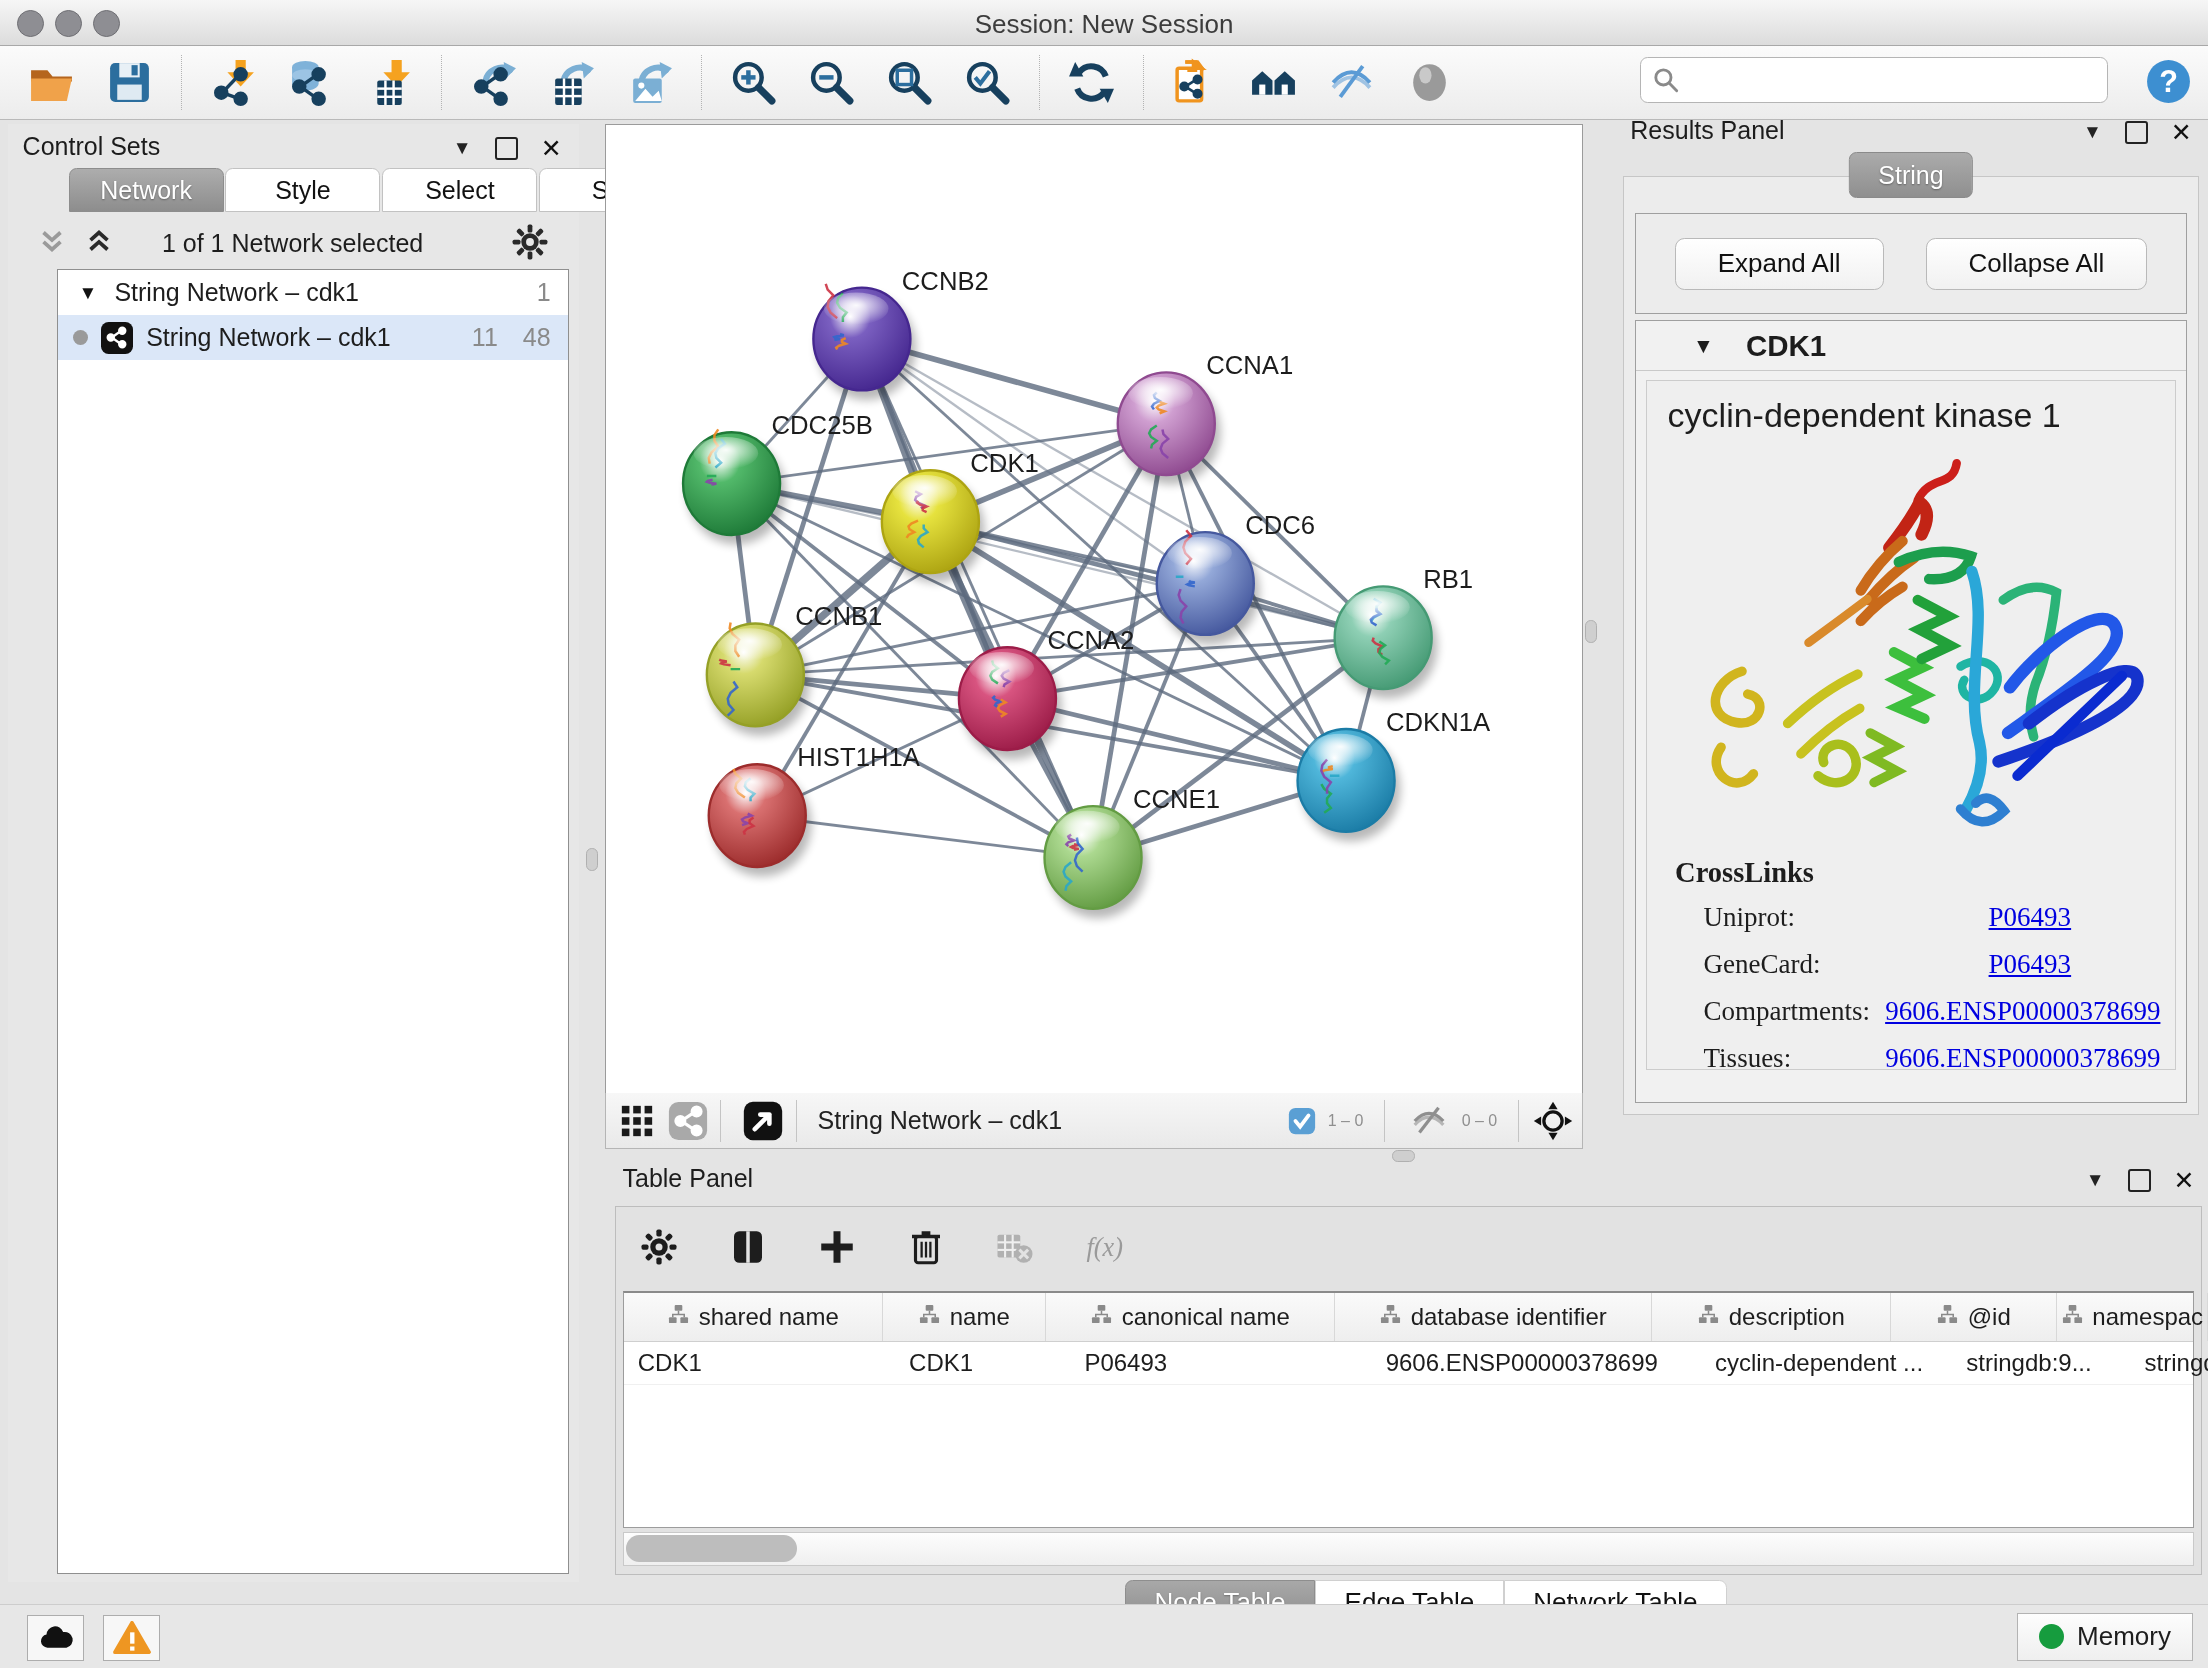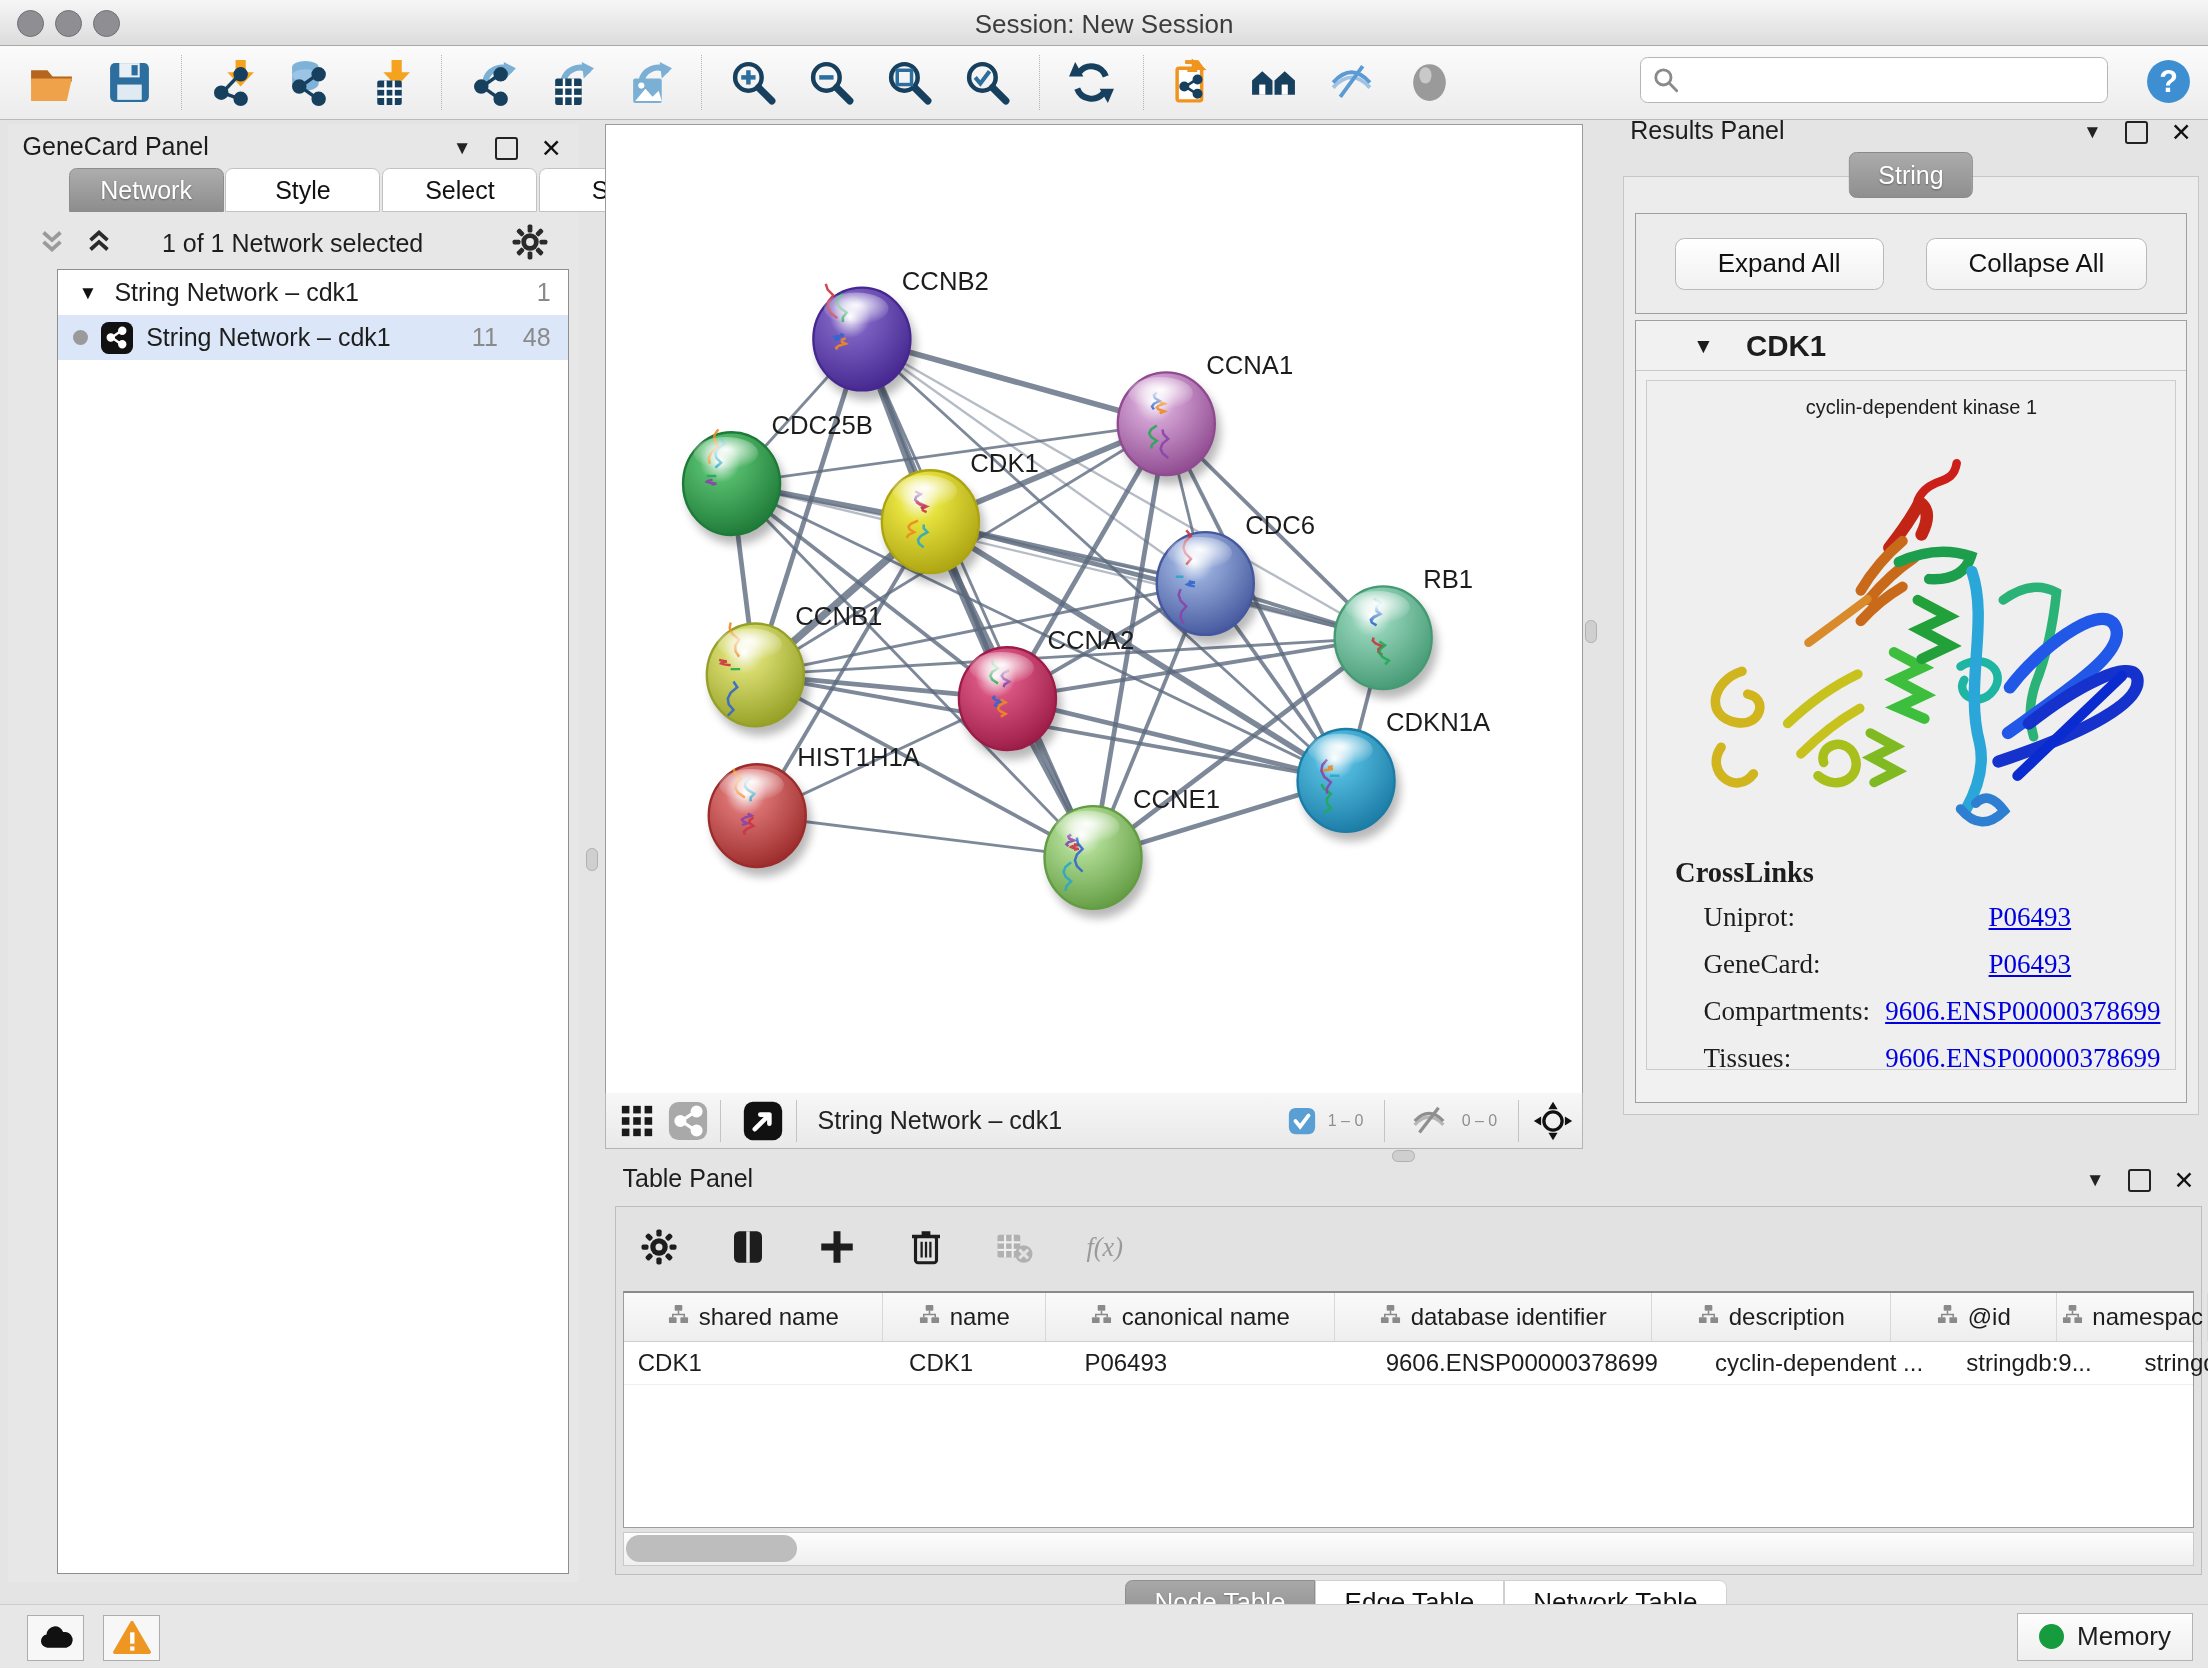--- a/index.html
+++ b/index.html
@@ -87,21 +87,21 @@
     justify-content:center;gap:42px;}
   .rp-btn{background:linear-gradient(#ffffff,#f1f1f1);border:1px solid #b9b9b9;
     border-radius:9.5px;font-size:26px;padding:9.5px 42px;color:#111;}
   #rp-section{position:absolute;left:11.4px;top:143px;right:11.4px;bottom:11.4px;
     border:1px solid #9f9f9f;background:#f1f1f1;}
   #rp-sec-header{height:49px;display:flex;align-items:center;border-bottom:1px solid #c9c9c9;}
   #rp-sec-header .twisty{margin:0 32px 0 57px;font-size:21px;}
   #rp-sec-header .gene{font-size:29.5px;font-weight:bold;}
   #rp-sec-content{position:absolute;left:9.5px;top:59px;right:9.5px;bottom:32px;
     background:#efefef;border:1px solid #cscsc;border:1px solid #cccccc;overflow:hidden;}
-  #rp-desc{font-size:20px;margin:15px 0 0 21px;text-align:center;}
+  #rp-desc{font-size:34px;margin:15px 0 0 21px;}
   #protein-img{position:absolute;left:28.5px;top:67px;width:495px;height:399px;}
   #crosslinks{position:absolute;left:28.5px;top:476px;right:15px;
     font-family:"Liberation Serif","DejaVu Serif",serif;}
   #crosslinks h3{font-size:28.5px;margin:0 0 13.3px 0;}
   .cl-row{display:flex;font-size:27px;margin-bottom:16px;}
   .cl-label{width:285px;padding-left:28.5px;}
   .cl-link{color:#0000e0;text-decoration:underline;}
   
   #table-panel{position:absolute;left:613px;top:1158px;width:1591px;height:452px;}
   #table-panel .panel-title{position:absolute;left:9.5px;top:5.7px;}
@@ -338,21 +338,21 @@
   <input type="text" placeholder="" style="">
 </div>
 <div id="help-btn" class="tool-icon">
   <svg viewBox="0 0 48 48">
       <circle cx="24" cy="24" r="21" fill="#3d8fd1"></circle>
   <text x="24" y="34" text-anchor="middle" font-size="30" font-weight="bold" fill="#fff" font-family="Liberation Sans,sans-serif">?</text>
     </svg>
 </div>
 
 <div id="control-panel">
-  <div class="panel-title">GeneCard Panel</div>
+  <div class="panel-title">Control Sets</div>
   <div class="winbtns" style="right:17px;top:9.5px">
     <span class="wb-collapse">▼</span>
     <span class="wb-max"></span>
     <span class="wb-close">✕</span>
   </div>
   <div id="cp-tabs">
       <div class="seg-tab selected">Network</div>
       <div class="seg-tab">Style</div>
       <div class="seg-tab">Select</div>
       <div class="seg-tab">Sets</div>

